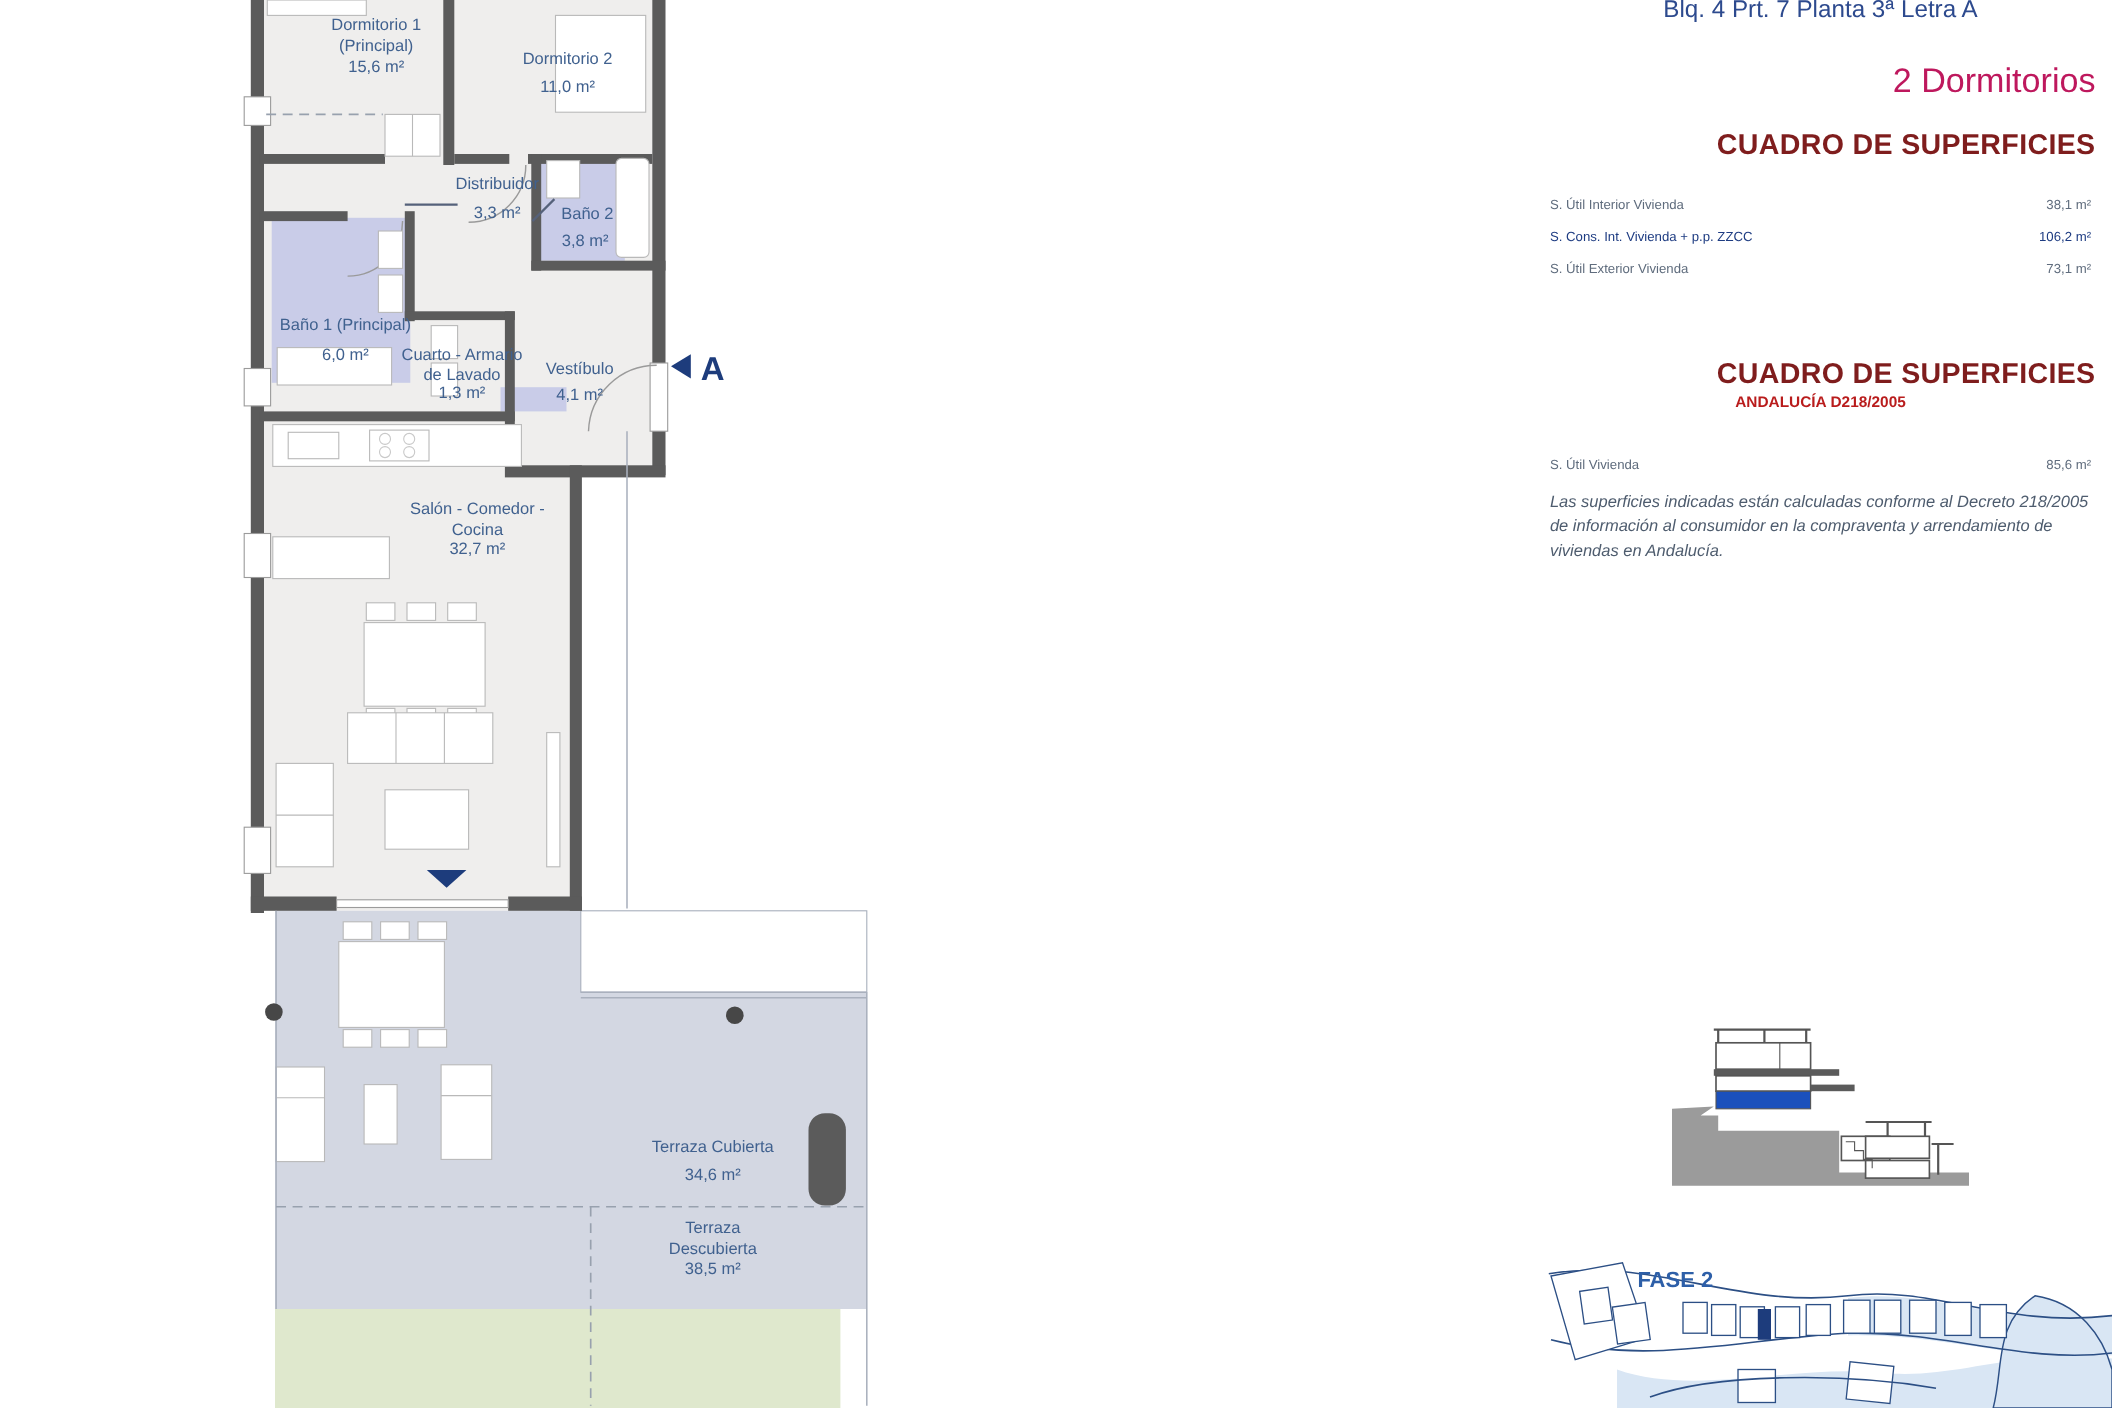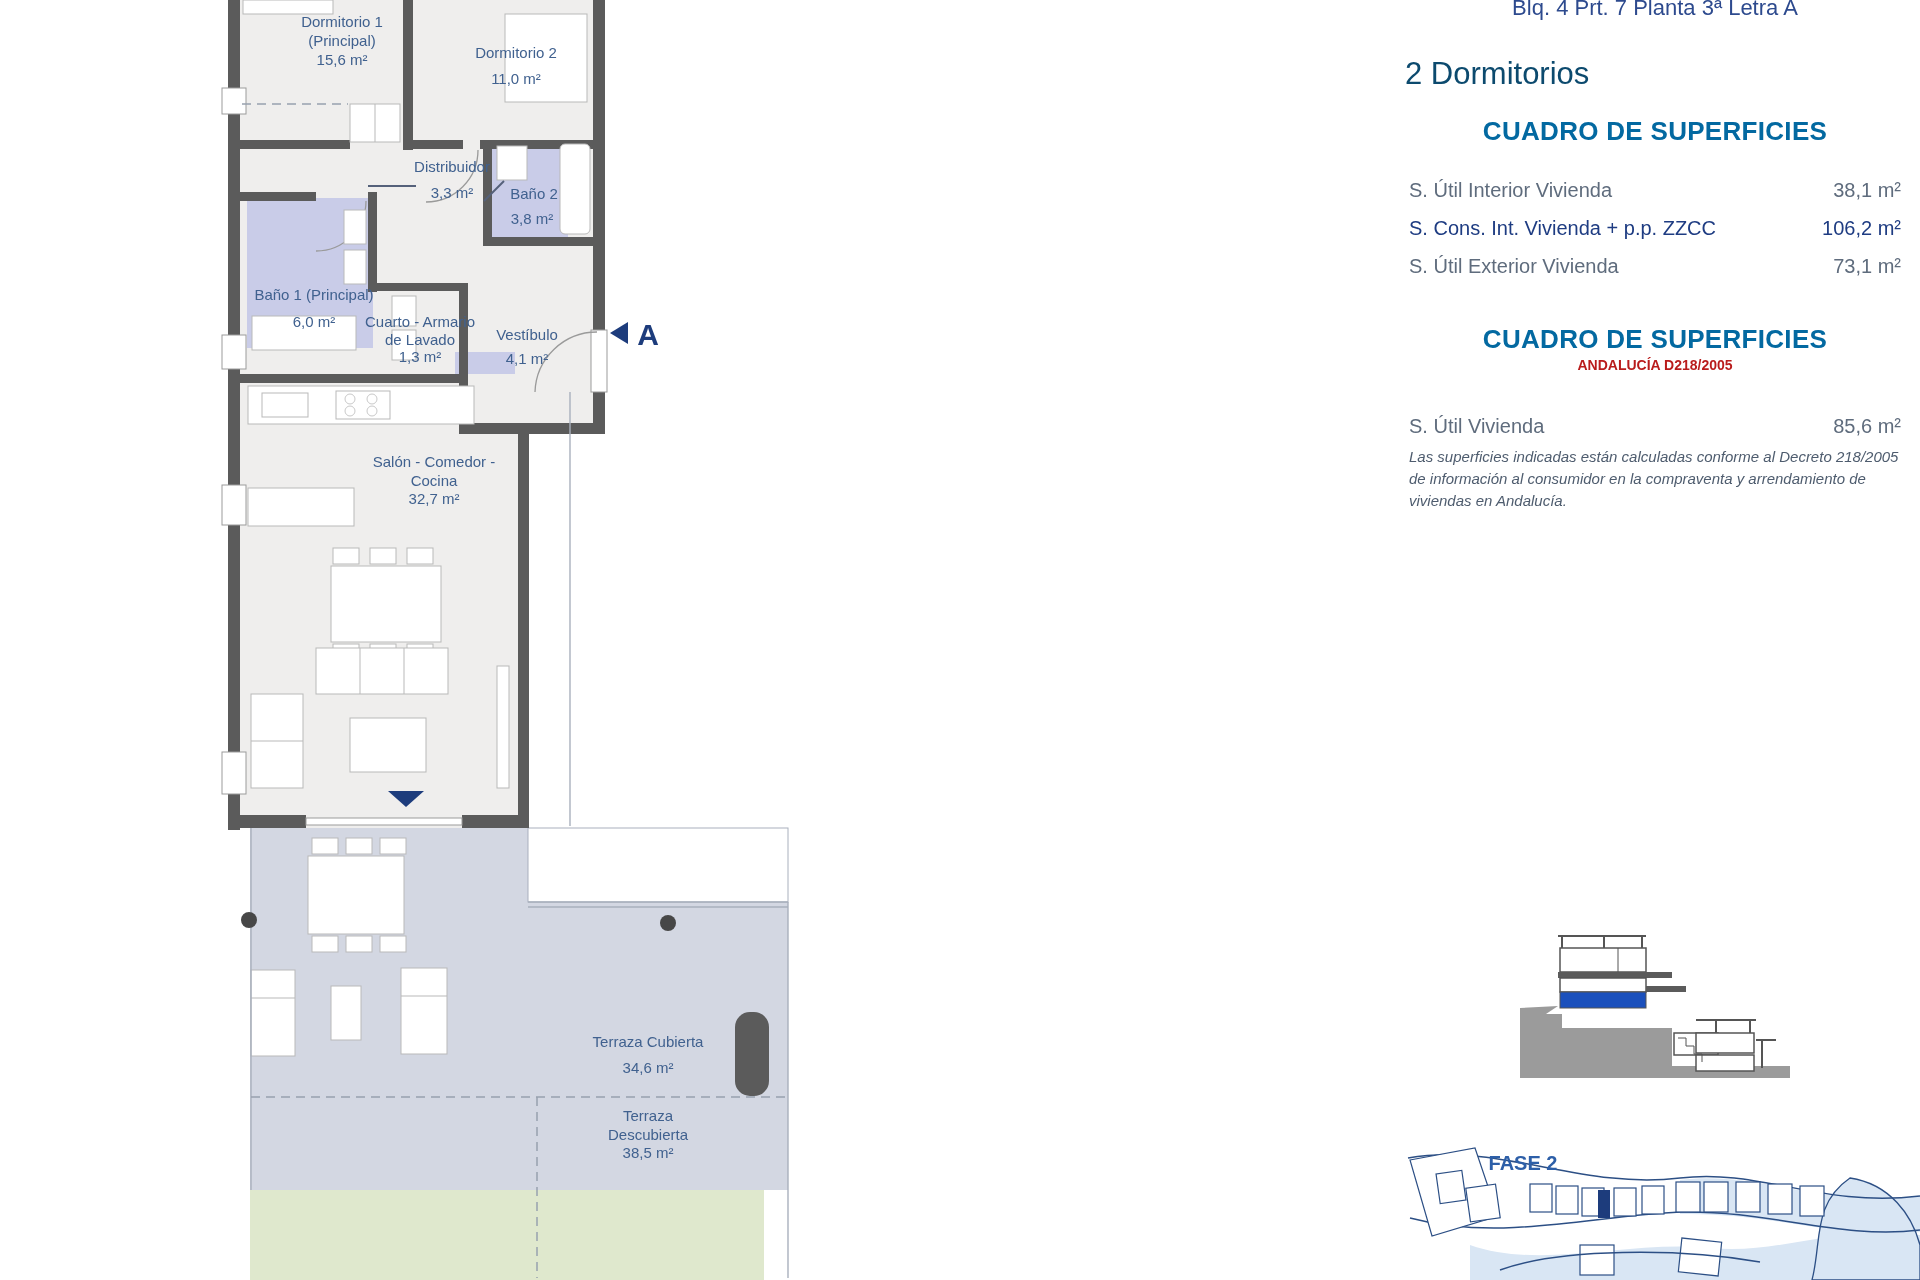--- a/index.html
+++ b/index.html
@@ -15,29 +15,29 @@
   .arc{fill:none;stroke:#9a9a9a;stroke-width:1.3;}
   .thin{stroke:#a9b0bd;stroke-width:1.4;fill:none;}
   .dash{stroke:#98a1ae;stroke-width:1.5;stroke-dasharray:9 6;fill:none;}
   .rl{fill:#40618f;font-size:15px;text-anchor:middle;}
   .navy{fill:#1d3c7c;}
 
   
   .rightcol{position:absolute;left:1405px;top:0;width:500px;}
   .blockabs{position:absolute;left:0;width:500px;}
   .unit-ref{top:-5px;text-align:center;font-size:22px;color:#2d4a8e;}
-  .subtitle{top:56px;text-align:left;font-size:31px;color:#0c4a6e;}
-  .tbl-title{text-align:center;font-size:26px;font-weight:bold;color:#0369a1;letter-spacing:.3px;}
+  .subtitle{top:56px;text-align:right;font-size:31px;color:#be185d;}
+  .tbl-title{text-align:right;font-size:26px;font-weight:bold;color:#7f1d1d;letter-spacing:.3px;}
   .t1-title{top:116px;}
   .t2-title{top:324px;}
   .t2-sub{top:357px;text-align:center;font-size:14px;font-weight:bold;color:#b91c1c;}
   .t1-rows{top:172px;}
   .t2-rows{top:408px;}
   .srow{display:flex;justify-content:space-between;padding:7px 4px 8px 4px;
-        font-size:20px;color:#5f6c7d;}
+        font-size:12px;color:#5f6c7d;}
   .srow.em{color:#1e3c82;font-weight:normal;}
   .note{top:446px;font-size:15px;line-height:22px;color:#4e5c6e;padding:0 4px;font-style:italic;}
 
   .sec-svg{position:absolute;left:1500px;top:928px;}
   .site-svg{position:absolute;left:1380px;top:1120px;}
   .site-line{fill:none;stroke:#2c4f85;stroke-width:1.5;}
   .site-unit{fill:#ffffff;stroke:#2c4f85;stroke-width:1.2;}
   .site-blue{fill:#d9e6f4;}
 </style>
 </head>

